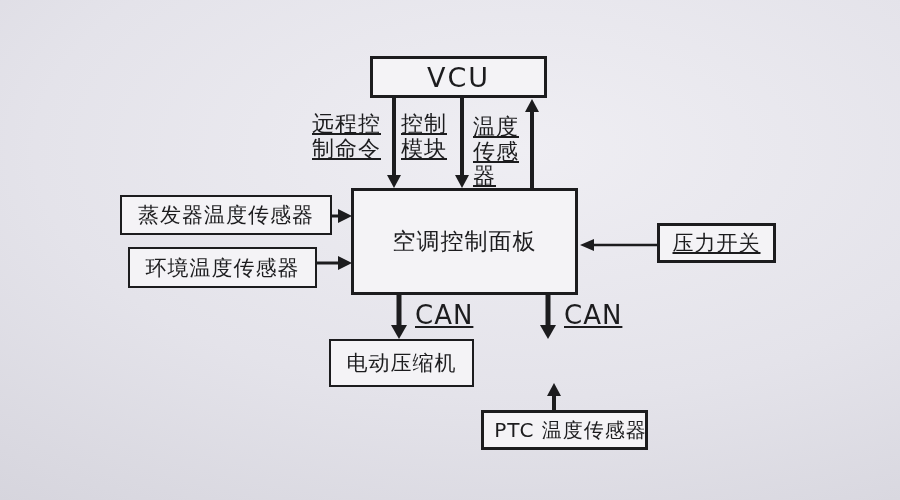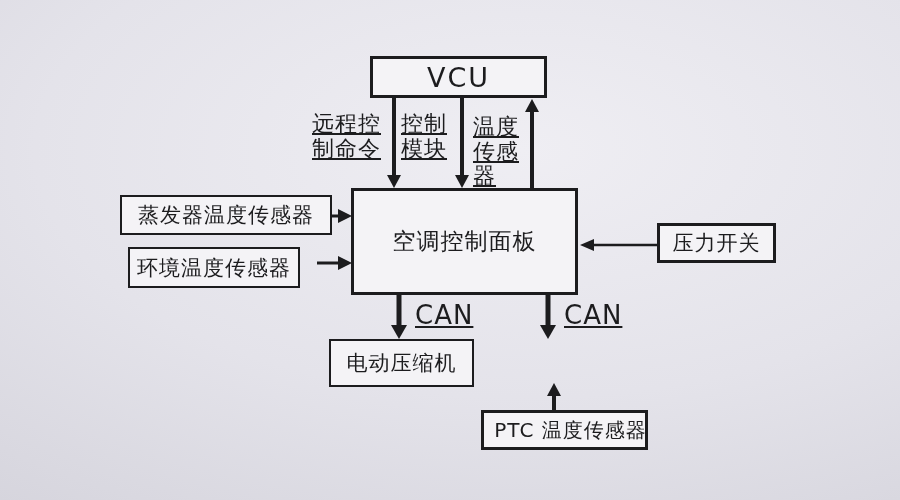--- a/index.html
+++ b/index.html
@@ -104,23 +104,23 @@
       <polygon points="547,396 561,396 554,383"></polygon>
     </g>
   </svg>
 
   <div class="node thick" style="left:370px; top:56px; width:177px; height:42px; font-size:27px; letter-spacing:2px;">VCU</div>
 
   <div class="node thick" style="left:351px; top:188px; width:227px; height:107px; font-size:23px;">空调控制面板</div>
 
   <div class="node" style="left:120px; top:195px; width:212px; height:40px; font-size:21px;">蒸发器温度传感器</div>
 
-  <div class="node" style="left:128px; top:247px; width:172px; height:41px; font-size:21px;">环境温度传感器</div>
+  <div class="node" style="left:128px; top:247px; width:189px; height:41px; font-size:21px;">环境温度传感器</div>
 
-  <div class="node thick" style="left:657px; top:223px; width:119px; height:40px; font-size:21px;">压力开关</div>
+  <div class="node thick" style="left:657px; top:223px; width:119px; height:40px; font-size:21px;text-decoration:underline;">压力开关</div>
 
   <div class="node" style="left:329px; top:339px; width:145px; height:48px; font-size:21px;">电动压缩机</div>
 
 
   <div class="node thick" style="left:481px; top:410px; width:167px; height:40px; font-size:20px;padding-left:12px;">PTC 温度传感器</div>
 
   <div class="edge-label" style="left:312px; top:112px; width:74px; font-size:22px;">远程控制命令</div>
 
   <div class="edge-label" style="left:401px; top:112px; width:50px; font-size:22px;">控制模块</div>
 

